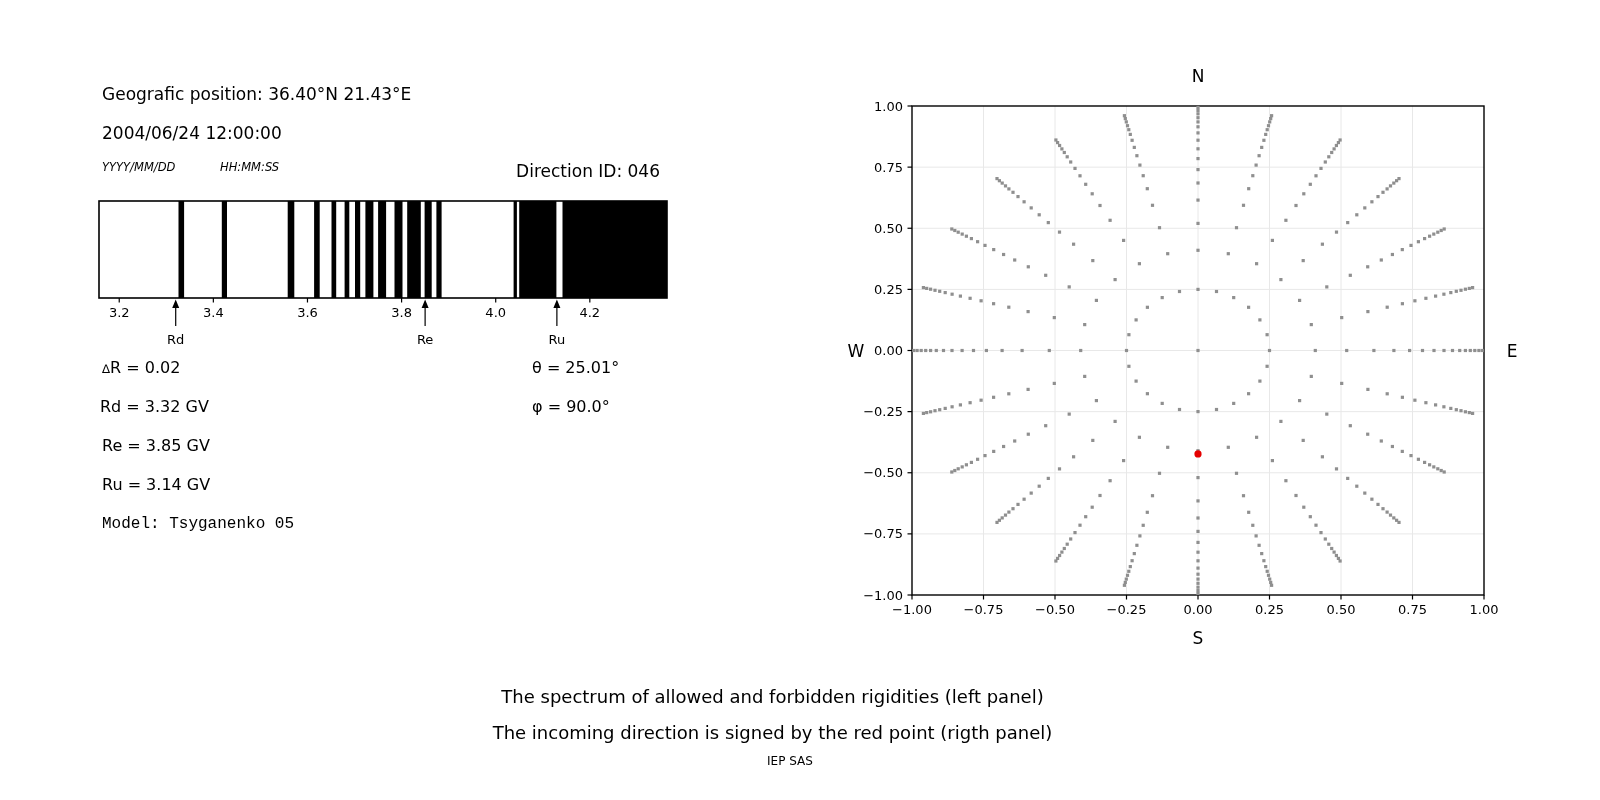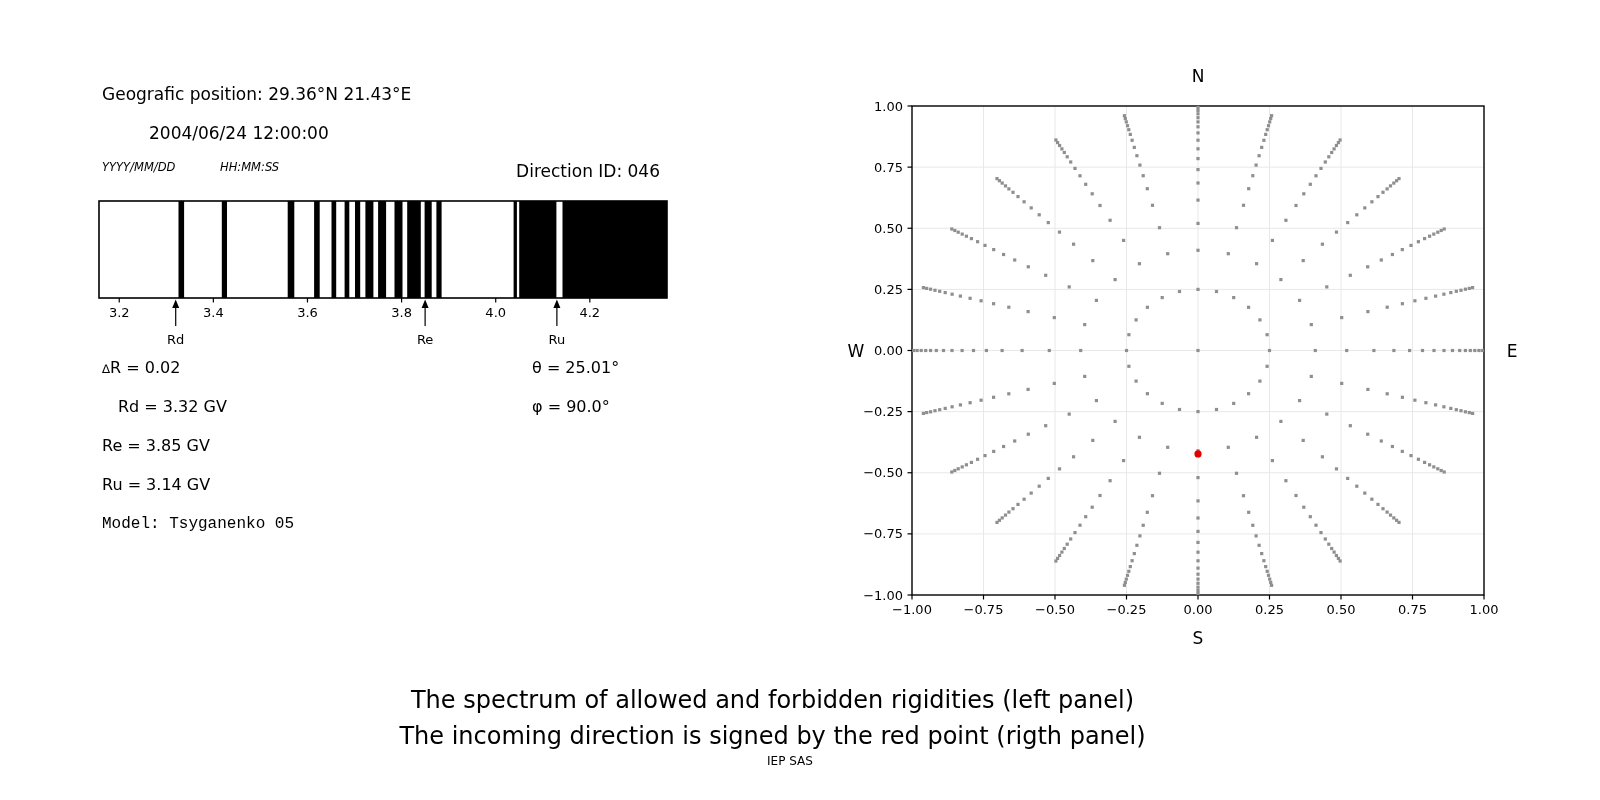--- a/index.html
+++ b/index.html
@@ -2,34 +2,34 @@
 <html><head>
 <meta charset="utf-8">
 <style>
   html,body{margin:0;padding:0;background:#ffffff;}
   #fig{position:relative;width:1600px;height:800px;background:#ffffff;overflow:hidden;
        font-family:"DejaVu Sans","Liberation Sans",sans-serif;color:#000;}
   .t{position:absolute;white-space:nowrap;line-height:1.15;}
   .fs17{font-size:17px;}
   .fs16{font-size:16px;}
   .fs11{font-size:11.5px;font-style:italic;}
-  .fs18{font-size:24px;}
+  .fs18{font-size:18px;}
   .fs10{font-size:12px;}
   .delta{font-size:12px;}
   svg{position:absolute;overflow:visible;font-family:"DejaVu Sans","Liberation Sans",sans-serif;}
   .center-wide{left:0;width:1545px;text-align:center;white-space:nowrap;}
   .credit-wide{left:0;width:1580px;text-align:center;}
 </style>
 </head>
 <body>
 
 <div id="fig">
 
-  <div class="t fs17" style="left:102px;top:85px;">Geografic position: 29.36°N 21.43°E</div>
-  <div class="t fs17" style="left:102px;top:124px;margin-left:47px;">2004/06/24 12:00:00</div>
+  <div class="t fs17" style="left:102px;top:85px;">Geografic position: 36.40°N 21.43°E</div>
+  <div class="t fs17" style="left:102px;top:124px;">2004/06/24 12:00:00</div>
   <div class="t fs11" style="left:102px;top:161px;">YYYY/MM/DD</div>
   <div class="t fs11" style="left:220px;top:161px;">HH:MM:SS</div>
   <div class="t fs17" style="left:460px;top:162px;width:200px;text-align:right;">Direction ID: 046</div>
 
   <svg id="spectrum-svg" style="left:80px;top:190px;" width="620" height="170">
       <rect x="98.5" y="11" width="5.6" height="97" fill="#000000"></rect>
       <rect x="141.8" y="11" width="5.2" height="97" fill="#000000"></rect>
       <rect x="207.7" y="11" width="6.6" height="97" fill="#000000"></rect>
       <rect x="234.1" y="11" width="5.6" height="97" fill="#000000"></rect>
       <rect x="251.5" y="11" width="4.7" height="97" fill="#000000"></rect>
@@ -62,21 +62,21 @@
       <text x="95.7058823529411" y="154" text-anchor="middle" font-size="13px" fill="#000">Rd</text>
       <line x1="345.1176470588236" y1="136" x2="345.1176470588236" y2="116" stroke="#000" stroke-width="1.2"></line>
       <polygon points="341.6176470588236,118 348.6176470588236,118 345.1176470588236,109.5" fill="#000"></polygon>
       <text x="345.1176470588236" y="154" text-anchor="middle" font-size="13px" fill="#000">Re</text>
       <line x1="476.88235294117646" y1="136" x2="476.88235294117646" y2="116" stroke="#000" stroke-width="1.2"></line>
       <polygon points="473.38235294117646,118 480.38235294117646,118 476.88235294117646,109.5" fill="#000"></polygon>
       <text x="476.88235294117646" y="154" text-anchor="middle" font-size="13px" fill="#000">Ru</text>
     </svg>
 
   <div class="t fs16" style="left:102px;top:359px;"><span class="delta">∆</span><span>R = 0.02</span></div>
-  <div class="t fs16" style="left:118px;top:398px;">Rd = 3.32 GV</div>
+  <div class="t fs16" style="left:100px;top:398px;">Rd = 3.32 GV</div>
   <div class="t fs16" style="left:102px;top:437px;">Re = 3.85 GV</div>
   <div class="t fs16" style="left:102px;top:476px;">Ru = 3.14 GV</div>
   <div class="t fs16" style="left:102px;top:515px;font-family:Liberation Mono, monospace;">Model: Tsyganenko 05</div>
   <div class="t fs16" style="left:532px;top:359px;">θ = 25.01°</div>
   <div class="t fs16" style="left:532px;top:398px;">φ = 90.0°</div>
 
   <svg id="direction-svg" style="left:840px;top:40px;" width="700" height="620">
       <line x1="143.5" y1="66" x2="143.5" y2="555" stroke="#e8e8e8" stroke-width="1"></line>
       <line x1="72" y1="493.875" x2="644" y2="493.875" stroke="#e8e8e8" stroke-width="1"></line>
       <line x1="215" y1="66" x2="215" y2="555" stroke="#e8e8e8" stroke-width="1"></line>

